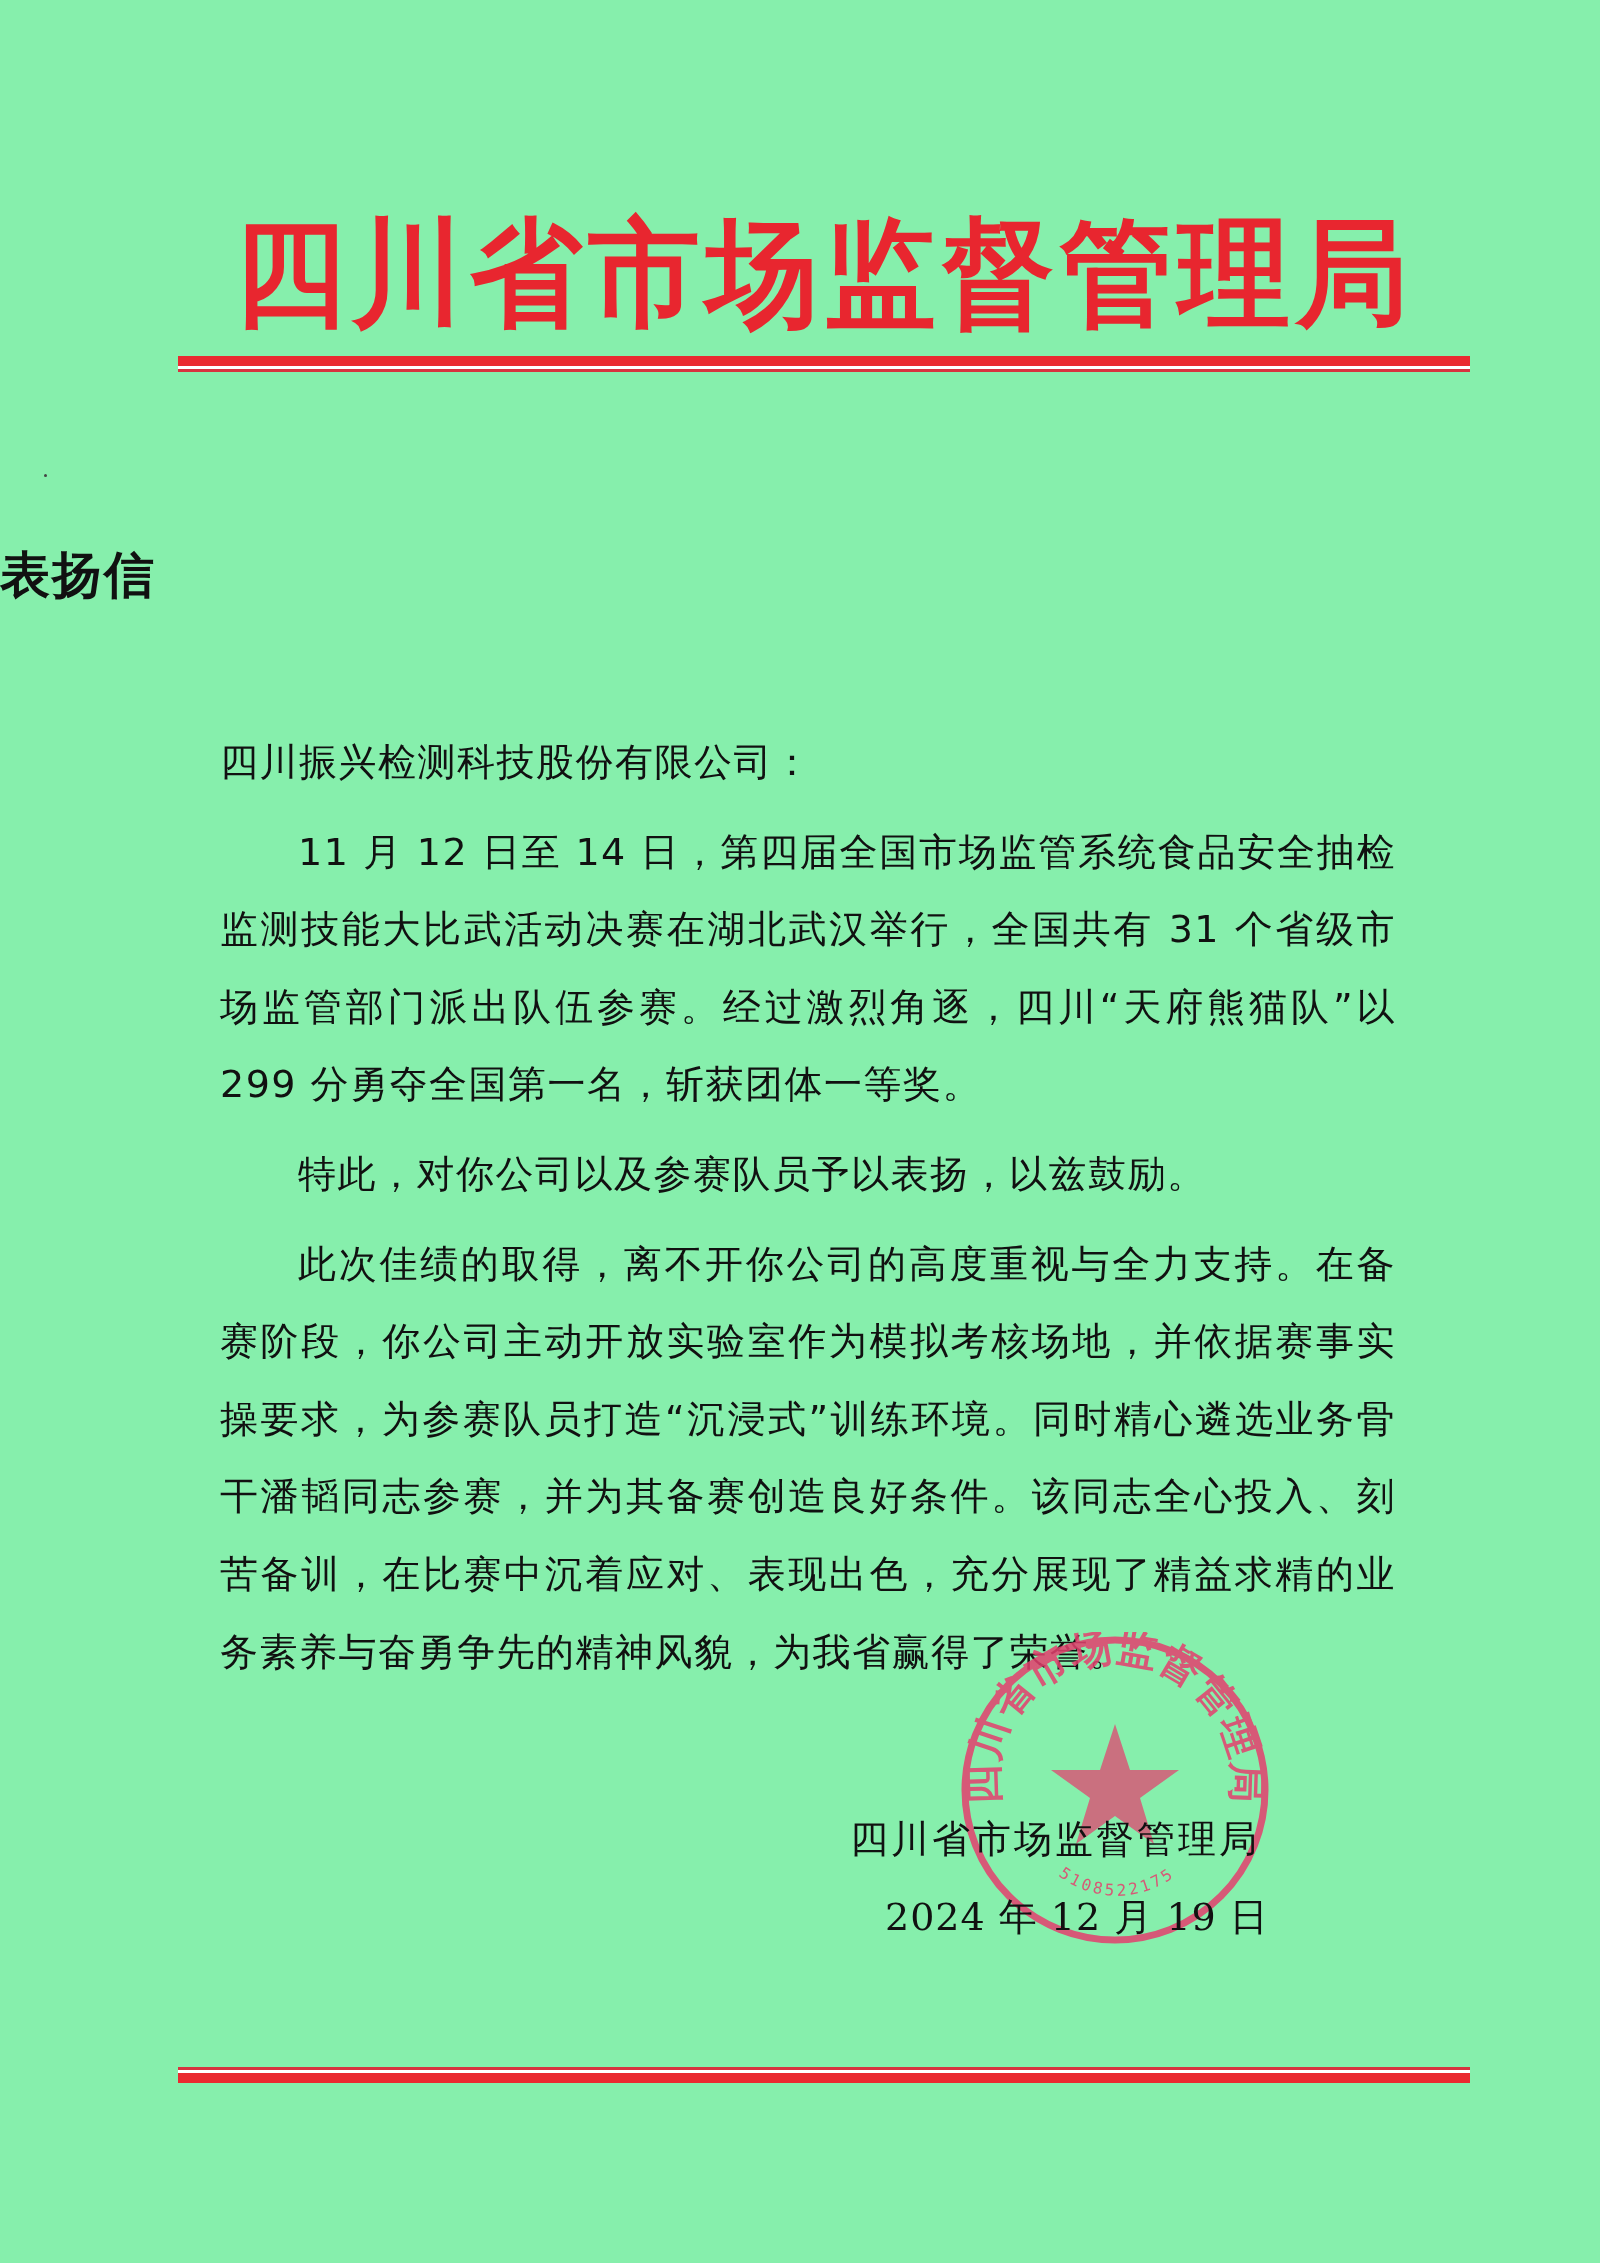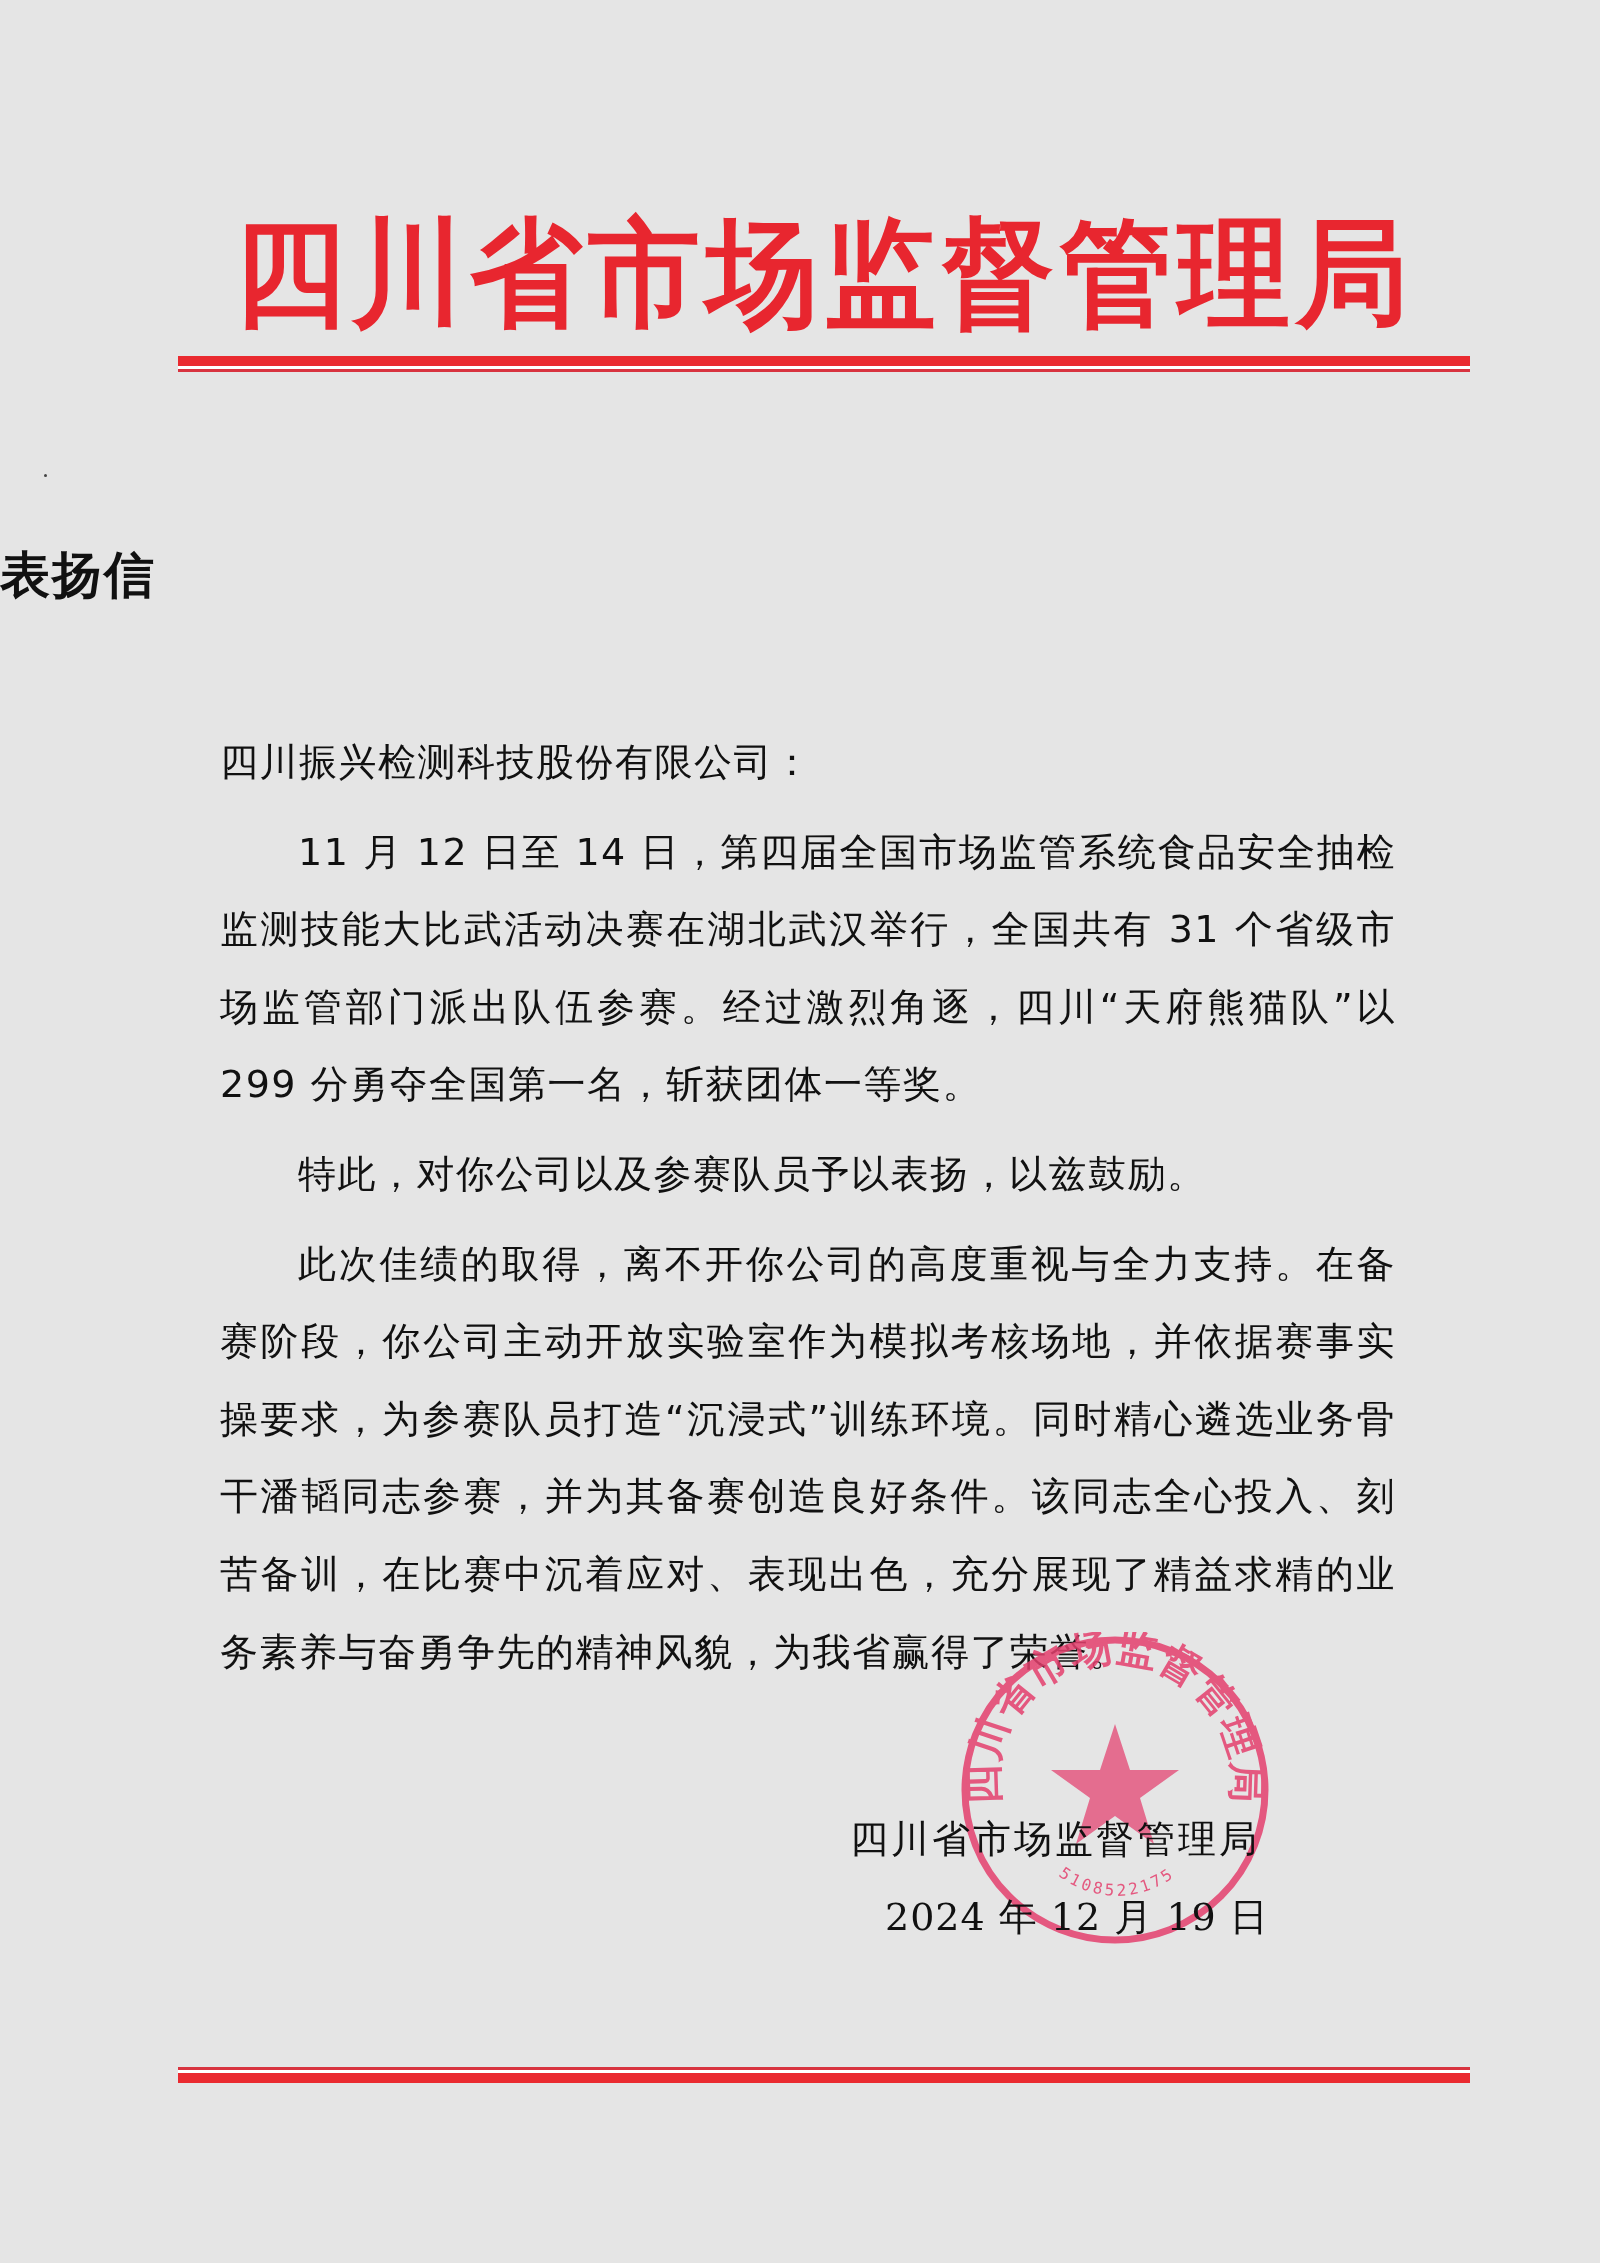--- a/index.html
+++ b/index.html
@@ -12,21 +12,21 @@
       height: 2263px;
       position: relative;
       overflow: hidden;
       font-family: "DejaVu Serif", "Liberation Serif", serif;
       color: #111111;
     }
     .page {
       position: absolute;
       left: 0; top: 0;
       width: 1600px; height: 2263px;
-      background: #e5e5e5;
+      background: #86efac;
     }
     .scan-dot {
       position: absolute;
       width: 3px; height: 3px;
       background: #444;
       border-radius: 50%;
     }
     .header-title {
       position: absolute;
       left: 178px;

